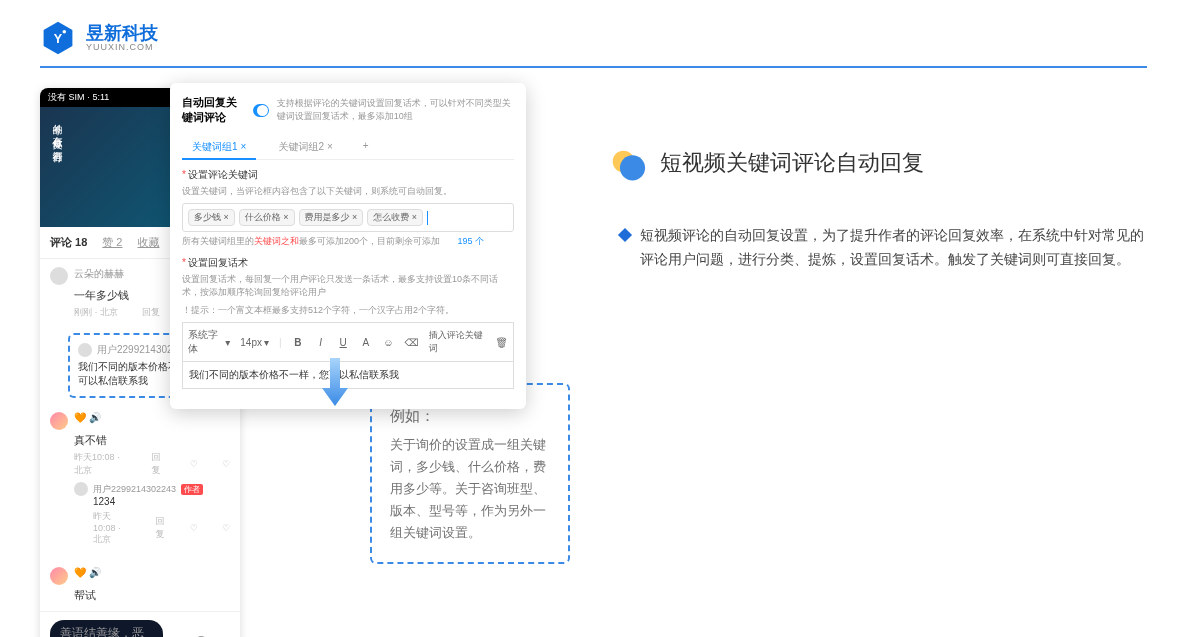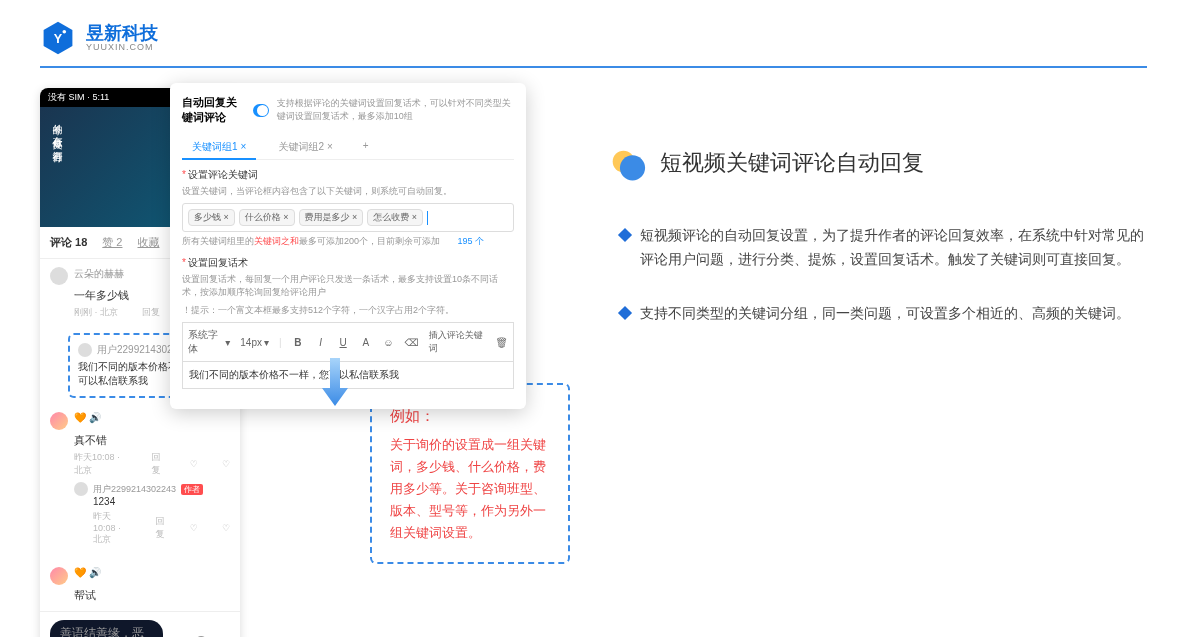--- a/index.html
+++ b/index.html
@@ -79,21 +79,21 @@
 .kw-count .blue { color: #1890ff; margin-left: 15px; }
 
 .editor-toolbar { display: flex; align-items: center; gap: 10px; padding: 5px; border: 1px solid #ddd; border-bottom: none; font-size: 10px; color: #666; }
 .editor-sel { display: flex; align-items: center; gap: 2px; }
 .editor-btn { width: 14px; text-align: center; }
 .editor-insert { margin-left: auto; font-size: 9px; }
 .editor-body { border: 1px solid #ddd; padding: 6px; font-size: 10px; color: #333; min-height: 20px; }
 
 .arrow-down { position: absolute; top: 270px; left: 280px; z-index: 3; }
 
-.example-box { position: absolute; top: 295px; left: 330px; width: 200px; border: 2px dashed #3B8BE6; border-radius: 6px; padding: 18px; font-size: 13px; color: #ef4444; line-height: 1.7; background: #fff; }
+.example-box { position: absolute; top: 295px; left: 330px; width: 200px; border: 2px dashed #3B8BE6; border-radius: 6px; padding: 18px; font-size: 13px; color: #737373; line-height: 1.7; background: #fff; }
 .example-title { font-size: 15px; margin-bottom: 5px; }
 
 .right-header { display: flex; align-items: flex-start; gap: 14px; margin-bottom: 40px; }
 .right-bubble { width: 36px; height: 36px; }
 .right-title { font-size: 22px; font-weight: 500; color: #333; }
 
 .bullet-item { display: flex; gap: 10px; margin-bottom: 30px; padding-left: 10px; }
 .bullet-diamond { flex-shrink: 0; width: 10px; height: 10px; background: #1F6DD8; transform: rotate(45deg); margin-top: 6px; }
 .bullet-text { font-size: 14px; color: #444; line-height: 1.7; }
 </style>
@@ -270,18 +270,14 @@
         <circle cx="25" cy="22" r="14" fill="#3B8BE6"></circle>
       </svg>
       <h2 class="right-title">短视频关键词评论自动回复</h2>
     </div>
 
     <div class="bullet-item">
       <div class="bullet-diamond"></div>
       <div class="bullet-text">短视频评论的自动回复设置，为了提升作者的评论回复效率，在系统中针对常见的评论用户问题，进行分类、提炼，设置回复话术。触发了关键词则可直接回复。</div>
     </div>
 
-    <div class="bullet-item">
-      <div class="bullet-diamond"></div>
-      <div class="bullet-text">支持不同类型的关键词分组，同一类问题，可设置多个相近的、高频的关键词。</div>
-    </div>
   </div>
 </div>
 
 </body></html>

